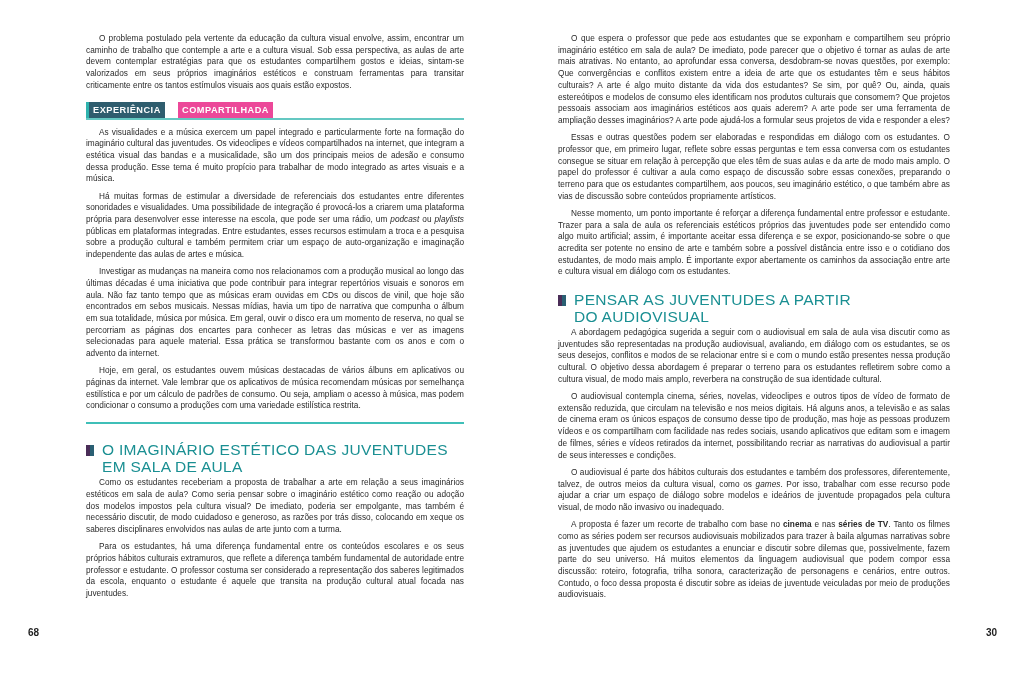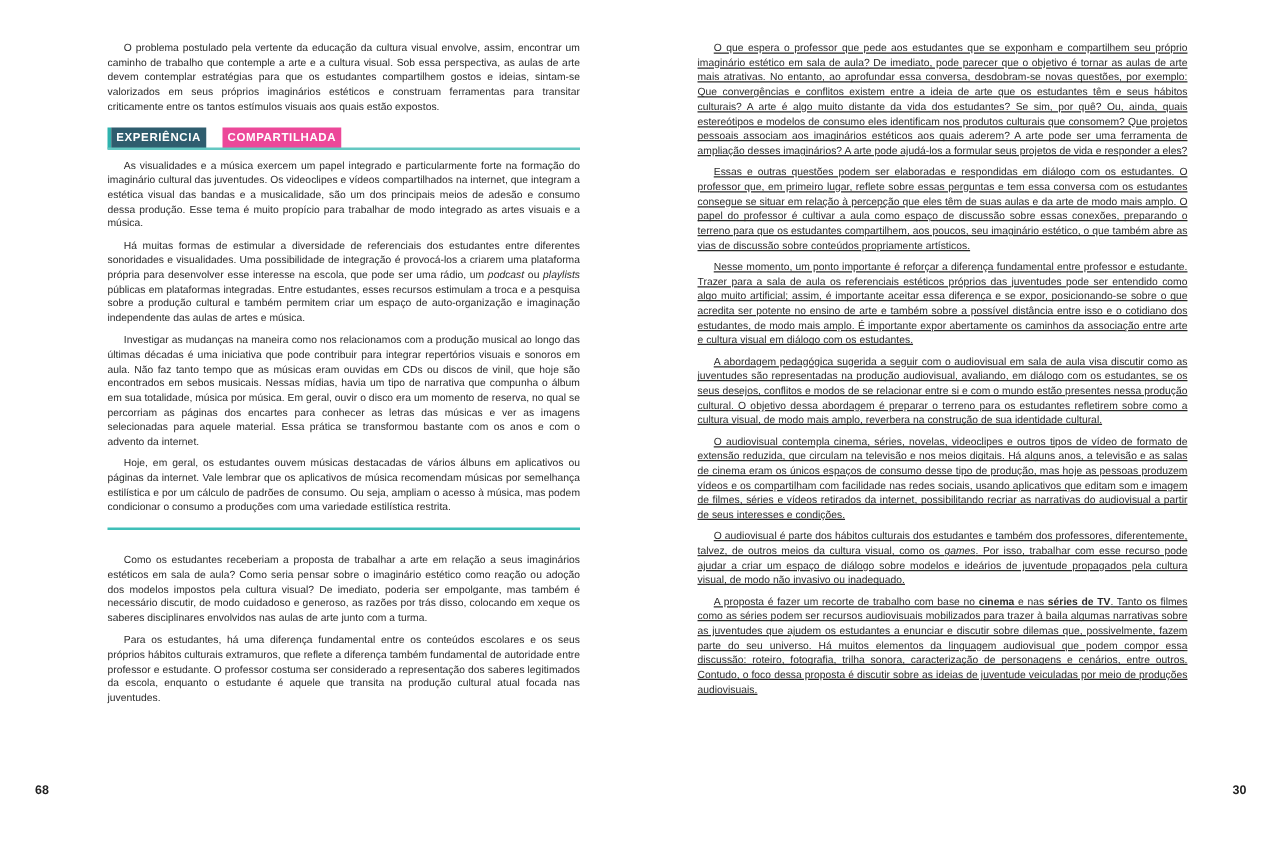--- a/index.html
+++ b/index.html
@@ -5,21 +5,21 @@
   html, body { margin:0; padding:0; }
   body {
     width:1024px; height:688px; background:#ffffff; position:relative; overflow:hidden;
     font-family:"Liberation Sans", "DejaVu Sans", sans-serif; color:#2a2a2a;
   }
   .page { position:absolute; top:0; height:496px; }
   .page-left { left:0; width:512px; }
   .page-right { left:512px; width:512px; }
   .column { position:absolute; top:33px; }
   .page-left .column { left:86px; width:378px; }
-  .page-right .column { left:46px; width:392px;text-decoration:underline; }
+  .page-right .column { left:46px; width:392px; }
   p.body {
     margin:0 0 5.5px 0; font-size:8.25px; line-height:11.7px; text-align:justify;
     text-indent:13px; letter-spacing:0.02px;
   }
   em { font-style:italic; }
   strong { font-weight:bold; }
   .box-heading { margin:10px 0 8px 0; height:17px; position:relative;text-align:right; }
   .box-heading .bar {
     position:absolute; left:0; top:0; height:17px; width:3px; background:#2fb3ae;
   }
@@ -61,31 +61,41 @@
       <span class="underline"></span>
     </div>
 
     <p class="body">As visualidades e a música exercem um papel integrado e particularmente forte na formação do imaginário cultural das juventudes. Os videoclipes e vídeos compartilhados na internet, que integram a estética visual das bandas e a musicalidade, são um dos principais meios de adesão e consumo dessa produção. Esse tema é muito propício para trabalhar de modo integrado as artes visuais e a música.</p>
     <p class="body"><span>Há muitas formas de estimular a diversidade de referenciais dos estudantes entre diferentes sonoridades e visualidades. Uma possibilidade de integração é provocá-los a criarem uma plataforma própria para desenvolver esse interesse na escola, que pode ser uma rádio, um </span><em>podcast</em><span> ou </span><em>playlists</em><span> públicas em plataformas integradas. Entre estudantes, esses recursos estimulam a troca e a pesquisa sobre a produção cultural e também permitem criar um espaço de auto-organização e imaginação independente das aulas de artes e música.</span></p>
     <p class="body">Investigar as mudanças na maneira como nos relacionamos com a produção musical ao longo das últimas décadas é uma iniciativa que pode contribuir para integrar repertórios visuais e sonoros em aula. Não faz tanto tempo que as músicas eram ouvidas em CDs ou discos de vinil, que hoje são encontrados em sebos musicais. Nessas mídias, havia um tipo de narrativa que compunha o álbum em sua totalidade, música por música. Em geral, ouvir o disco era um momento de reserva, no qual se percorriam as páginas dos encartes para conhecer as letras das músicas e ver as imagens selecionadas para aquele material. Essa prática se transformou bastante com os anos e com o advento da internet.</p>
     <p class="body">Hoje, em geral, os estudantes ouvem músicas destacadas de vários álbuns em aplicativos ou páginas da internet. Vale lembrar que os aplicativos de música recomendam músicas por semelhança estilística e por um cálculo de padrões de consumo. Ou seja, ampliam o acesso à música, mas podem condicionar o consumo a produções com uma variedade estilística restrita.</p>
 
     <div class="divider"></div>
 
+    <h2 class="section">
+      <span class="marker"></span>
+      <span>O IMAGINÁRIO ESTÉTICO DAS JUVENTUDES</span><br>
+      <span>EM SALA DE AULA</span>
+    </h2>
     <p class="body">Como os estudantes receberiam a proposta de trabalhar a arte em relação a seus imaginários estéticos em sala de aula? Como seria pensar sobre o imaginário estético como reação ou adoção dos modelos impostos pela cultura visual? De imediato, poderia ser empolgante, mas também é necessário discutir, de modo cuidadoso e generoso, as razões por trás disso, colocando em xeque os saberes disciplinares envolvidos nas aulas de arte junto com a turma.</p>
     <p class="body">Para os estudantes, há uma diferença fundamental entre os conteúdos escolares e os seus próprios hábitos culturais extramuros, que reflete a diferença também fundamental de autoridade entre professor e estudante. O professor costuma ser considerado a representação dos saberes legitimados da escola, enquanto o estudante é aquele que transita na produção cultural atual focada nas juventudes.</p>
   </div>
   <div class="page-number">68</div>
 </div>
 
 <div class="page page-right">
   <div class="column">
     <p class="body">O que espera o professor que pede aos estudantes que se exponham e compartilhem seu próprio imaginário estético em sala de aula? De imediato, pode parecer que o objetivo é tornar as aulas de arte mais atrativas. No entanto, ao aprofundar essa conversa, desdobram-se novas questões, por exemplo: Que convergências e conflitos existem entre a ideia de arte que os estudantes têm e seus hábitos culturais? A arte é algo muito distante da vida dos estudantes? Se sim, por quê? Ou, ainda, quais estereótipos e modelos de consumo eles identificam nos produtos culturais que consomem? Que projetos pessoais associam aos imaginários estéticos aos quais aderem? A arte pode ser uma ferramenta de ampliação desses imaginários? A arte pode ajudá-los a formular seus projetos de vida e responder a eles?</p>
     <p class="body">Essas e outras questões podem ser elaboradas e respondidas em diálogo com os estudantes. O professor que, em primeiro lugar, reflete sobre essas perguntas e tem essa conversa com os estudantes consegue se situar em relação à percepção que eles têm de suas aulas e da arte de modo mais amplo. O papel do professor é cultivar a aula como espaço de discussão sobre essas conexões, preparando o terreno para que os estudantes compartilhem, aos poucos, seu imaginário estético, o que também abre as vias de discussão sobre conteúdos propriamente artísticos.</p>
     <p class="body">Nesse momento, um ponto importante é reforçar a diferença fundamental entre professor e estudante. Trazer para a sala de aula os referenciais estéticos próprios das juventudes pode ser entendido como algo muito artificial; assim, é importante aceitar essa diferença e se expor, posicionando-se sobre o que acredita ser potente no ensino de arte e também sobre a possível distância entre isso e o cotidiano dos estudantes, de modo mais amplo. É importante expor abertamente os caminhos da associação entre arte e cultura visual em diálogo com os estudantes.</p>
 
+    <h2 class="section" style="margin-top:14px;">
+      <span class="marker"></span>
+      <span>PENSAR AS JUVENTUDES A PARTIR</span><br>
+      <span>DO AUDIOVISUAL</span>
+    </h2>
     <p class="body">A abordagem pedagógica sugerida a seguir com o audiovisual em sala de aula visa discutir como as juventudes são representadas na produção audiovisual, avaliando, em diálogo com os estudantes, se os seus desejos, conflitos e modos de se relacionar entre si e com o mundo estão presentes nessa produção cultural. O objetivo dessa abordagem é preparar o terreno para os estudantes refletirem sobre como a cultura visual, de modo mais amplo, reverbera na construção de sua identidade cultural.</p>
     <p class="body">O audiovisual contempla cinema, séries, novelas, videoclipes e outros tipos de vídeo de formato de extensão reduzida, que circulam na televisão e nos meios digitais. Há alguns anos, a televisão e as salas de cinema eram os únicos espaços de consumo desse tipo de produção, mas hoje as pessoas produzem vídeos e os compartilham com facilidade nas redes sociais, usando aplicativos que editam som e imagem de filmes, séries e vídeos retirados da internet, possibilitando recriar as narrativas do audiovisual a partir de seus interesses e condições.</p>
     <p class="body"><span>O audiovisual é parte dos hábitos culturais dos estudantes e também dos professores, diferentemente, talvez, de outros meios da cultura visual, como os </span><em>games</em><span>. Por isso, trabalhar com esse recurso pode ajudar a criar um espaço de diálogo sobre modelos e ideários de juventude propagados pela cultura visual, de modo não invasivo ou inadequado.</span></p>
     <p class="body"><span>A proposta é fazer um recorte de trabalho com base no </span><strong>cinema</strong><span> e nas </span><strong>séries de TV</strong><span>. Tanto os filmes como as séries podem ser recursos audiovisuais mobilizados para trazer à baila algumas narrativas sobre as juventudes que ajudem os estudantes a enunciar e discutir sobre dilemas que, possivelmente, fazem parte do seu universo. Há muitos elementos da linguagem audiovisual que podem compor essa discussão: roteiro, fotografia, trilha sonora, caracterização de personagens e cenários, entre outros. Contudo, o foco dessa proposta é discutir sobre as ideias de juventude veiculadas por meio de produções audiovisuais.</span></p>
   </div>
   <div class="page-number">30</div>
 </div>
 
 </body></html>

